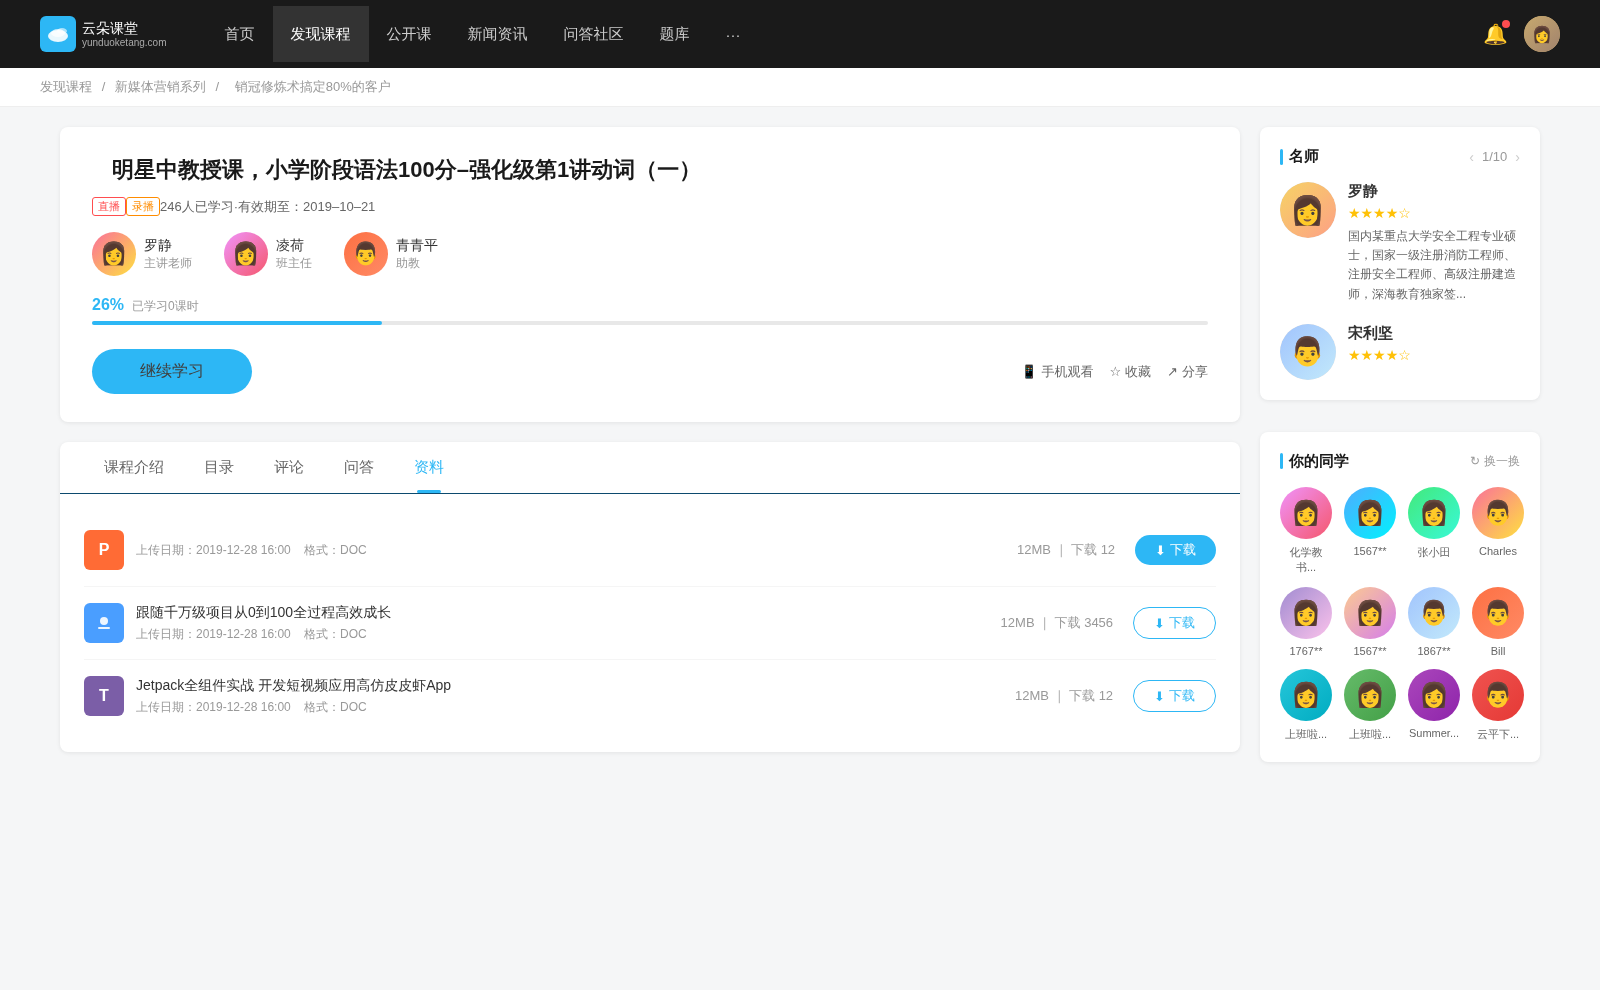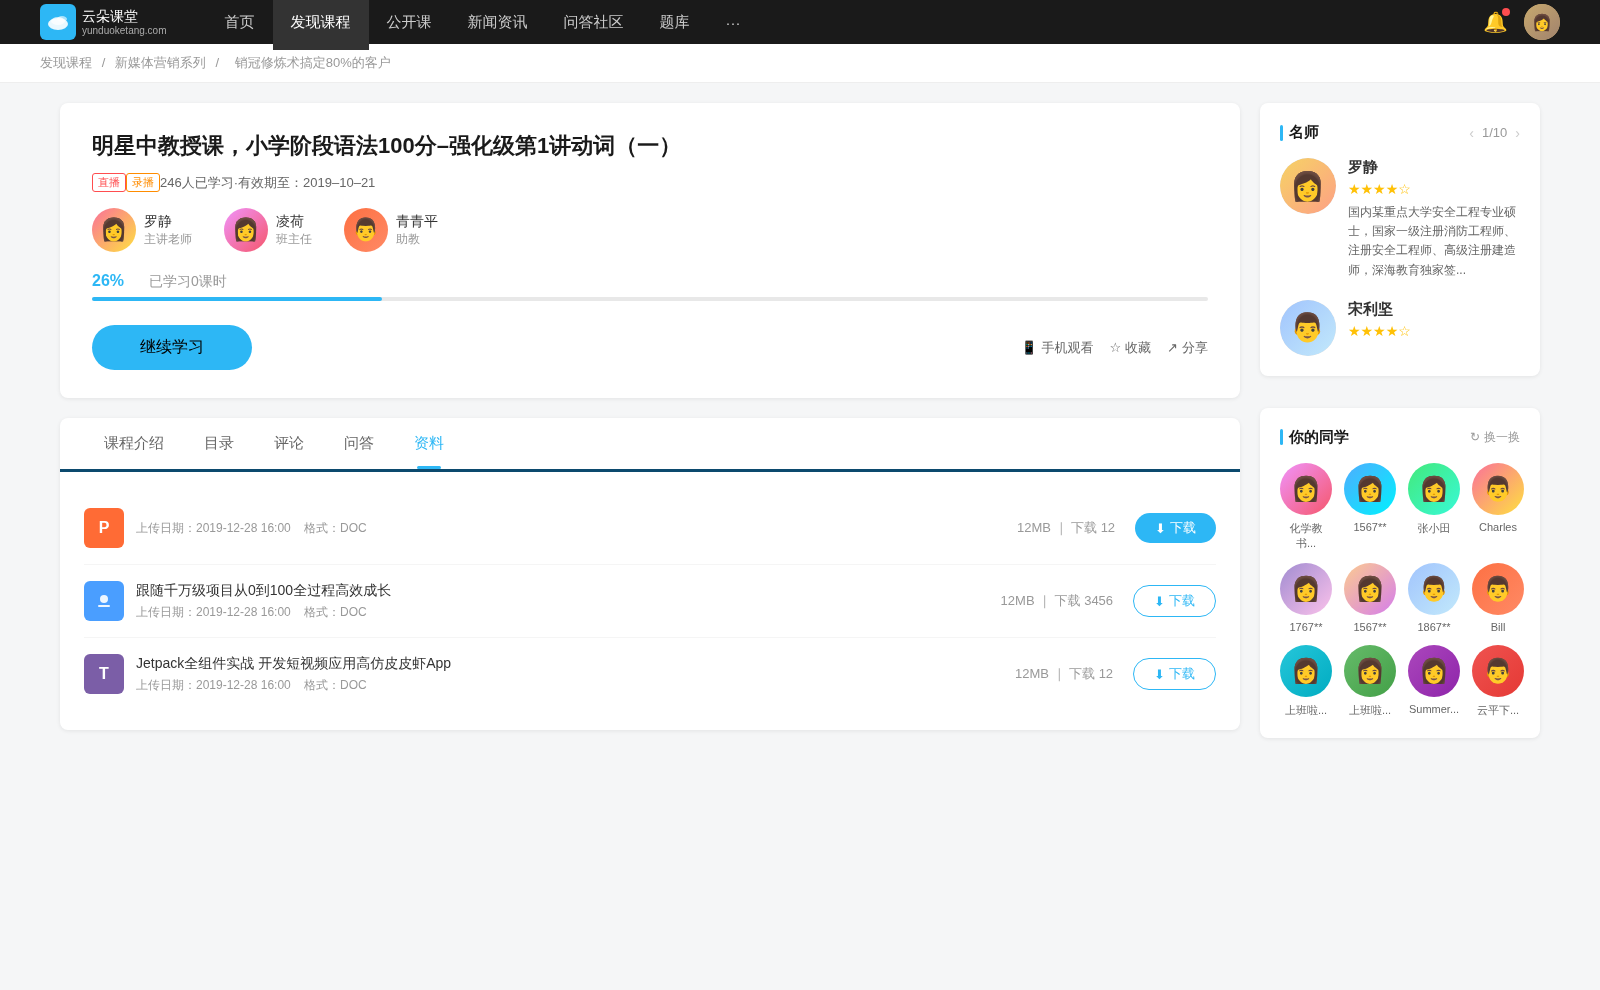--- a/index.html
+++ b/index.html
@@ -1,19 +1,19 @@
 <!DOCTYPE html>
 <html><head>
   <meta charset="utf-8">
   <style>
     * { box-sizing: border-box; margin: 0; padding: 0; }
     body { font-family: -apple-system, BlinkMacSystemFont, 'PingFang SC', 'Microsoft YaHei', sans-serif; background: #f5f6f7; min-width: 1600px; }
 
     
-    .nav { background: #1a1a1a; height: 44px; display: flex; align-items: center; padding: 0 40px; }
+    .nav { background: #1a1a1a; height: 68px; display: flex; align-items: center; padding: 0 40px; }
     .nav-logo { display: flex; align-items: center; margin-right: 40px; }
     .nav-logo-icon { width: 36px; height: 36px; background: #2db7f5; border-radius: 6px; display: flex; align-items: center; justify-content: center; color: white; font-weight: bold; font-size: 14px; margin-right: 6px; }
     .nav-logo-text { color: white; font-size: 14px; line-height: 1.2; }
     .nav-logo-sub { color: #aaa; font-size: 10px; }
     .nav-items { display: flex; align-items: center; flex: 1; }
     .nav-item { color: #ccc; font-size: 15px; padding: 0 18px; height: 56px; display: flex; align-items: center; cursor: pointer; text-decoration: none; }
     .nav-item.active { background: #333; color: white; }
     .nav-right { display: flex; align-items: center; gap: 16px; margin-left: auto; }
     .nav-bell { position: relative; cursor: pointer; }
     .nav-bell-icon { color: #ccc; font-size: 20px; }
@@ -25,43 +25,43 @@
     .breadcrumb a { color: #999; text-decoration: none; }
     .breadcrumb span { margin: 0 6px; }
 
     
     .main { display: flex; gap: 20px; padding: 20px 40px; max-width: 1560px; margin: 0 auto; }
     .content { flex: 1; }
     .sidebar { width: 280px; flex-shrink: 0; }
 
     
     .course-card { background: white; border-radius: 8px; padding: 28px 32px; margin-bottom: 20px; box-shadow: 0 1px 4px rgba(0,0,0,0.08); }
-    .course-title { font-size: 22px; font-weight: 600; color: #1a1a1a; margin-bottom: 12px; }
+    .course-title { font-size: 22px; font-weight: 600; color: #1a1a1a; margin-bottom: 12px; margin-left: 20px; }
     .course-meta { display: flex; align-items: center; margin-bottom: 16px; font-size: 13px; color: #666; }
     .badge { border: 1px solid; border-radius: 3px; padding: 1px 5px; font-size: 11px; font-weight: 500; }
     .badge-live { border-color: #ff4d4f; color: #ff4d4f; }
     .badge-record { border-color: #ff8c00; color: #ff8c00; }
     .teachers { display: flex; gap: 32px; margin-bottom: 20px; }
     .teacher { display: flex; align-items: center; gap: 8px; }
     .teacher-avatar-placeholder { width: 44px; height: 44px; border-radius: 50%; display: flex; align-items: center; justify-content: center; font-size: 18px; }
     .teacher-name { font-size: 14px; color: #333; font-weight: 500; }
     .teacher-role { font-size: 12px; color: #999; }
     .progress-section { margin-bottom: 24px; }
     .progress-text { font-size: 16px; font-weight: 600; color: #2db7f5; margin-bottom: 4px; }
-    .progress-sub { font-size: 14px; color: #999; display: inline-block; margin-left: 25px; font-weight: normal; }
+    .progress-sub { font-size: 12px; color: #999; display: inline-block; margin-left: 8px; font-weight: normal; }
     .progress-bar-bg { height: 4px; background: #e8e8e8; border-radius: 2px; margin-top: 6px; }
     .progress-bar-fill { height: 4px; background: #2db7f5; border-radius: 2px; }
     .course-actions { display: flex; align-items: center; gap: 16px; }
-    .btn-primary { background: #2db7f5; color: #000000; border: none; border-radius: 24px; padding: 12px 48px; font-size: 16px; font-weight: 500; cursor: pointer; }
+    .btn-primary { background: #2db7f5; color: #404040; border: none; border-radius: 24px; padding: 12px 48px; font-size: 16px; font-weight: 500; cursor: pointer; }
     .action-btns { display: flex; gap: 16px; margin-left: auto; }
     .action-btn { display: flex; align-items: center; gap: 4px; font-size: 13px; color: #666; cursor: pointer; background: none; border: none; }
 
     
     .tabs-section { background: white; border-radius: 8px; box-shadow: 0 1px 4px rgba(0,0,0,0.08); }
-    .tabs-header { display: flex; border-bottom: 3px solid #0c4a6e; padding: 0 24px; }
+    .tabs-header { display: flex; border-bottom: 1px solid #0c4a6e; padding: 0 24px; }
     .tab { padding: 16px 20px; font-size: 15px; color: #666; cursor: pointer; position: relative; }
     .tab.active { color: #2db7f5; font-weight: 500; }
     .tab.active::after { content: ''; position: absolute; bottom: 0; left: 50%; transform: translateX(-50%); width: 24px; height: 3px; background: #2db7f5; border-radius: 2px; }
     .tabs-content { padding: 20px 24px; }
 
     
     .file-item { display: flex; align-items: center; padding: 16px 0; border-bottom: 1px solid #f5f5f5; }
     .file-item:last-child { border-bottom: none; }
     .file-icon { width: 40px; height: 40px; border-radius: 6px; display: flex; align-items: center; justify-content: center; font-size: 16px; font-weight: bold; color: white; flex-shrink: 0; margin-right: 12px; }
     .file-icon-p { background: #ff6b35; }

